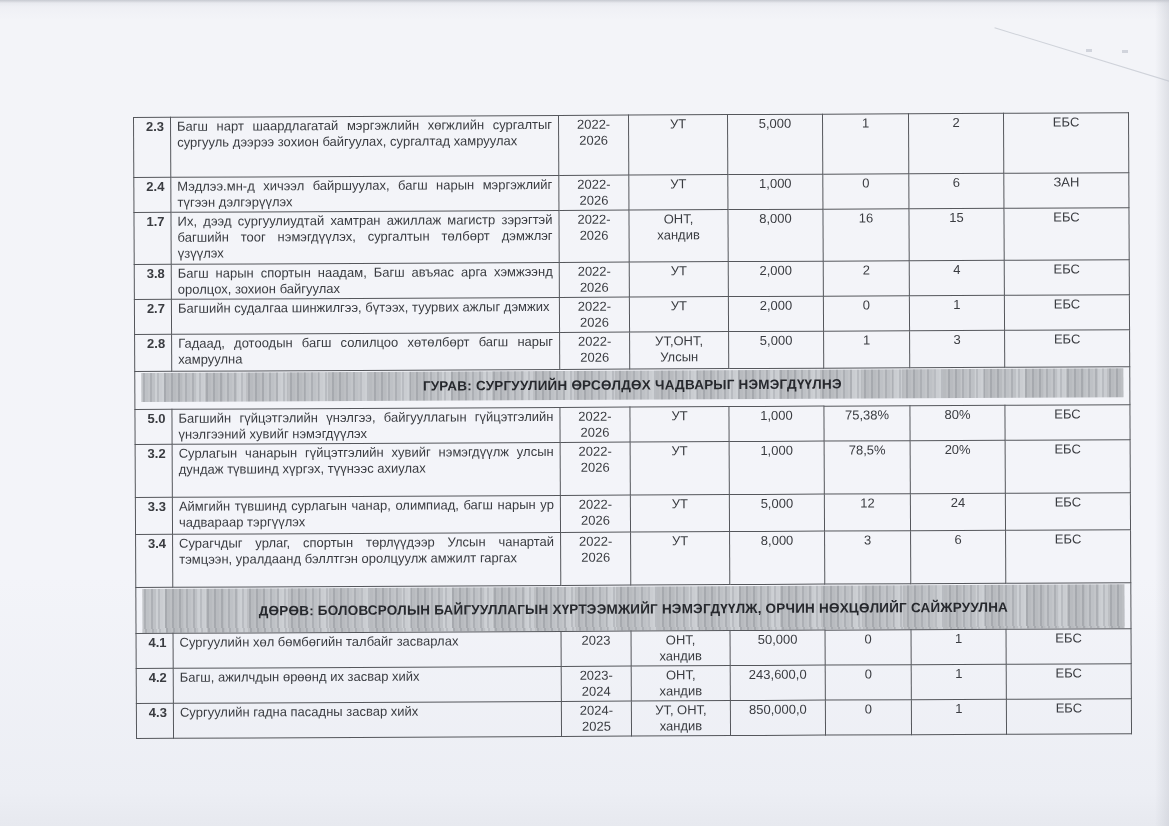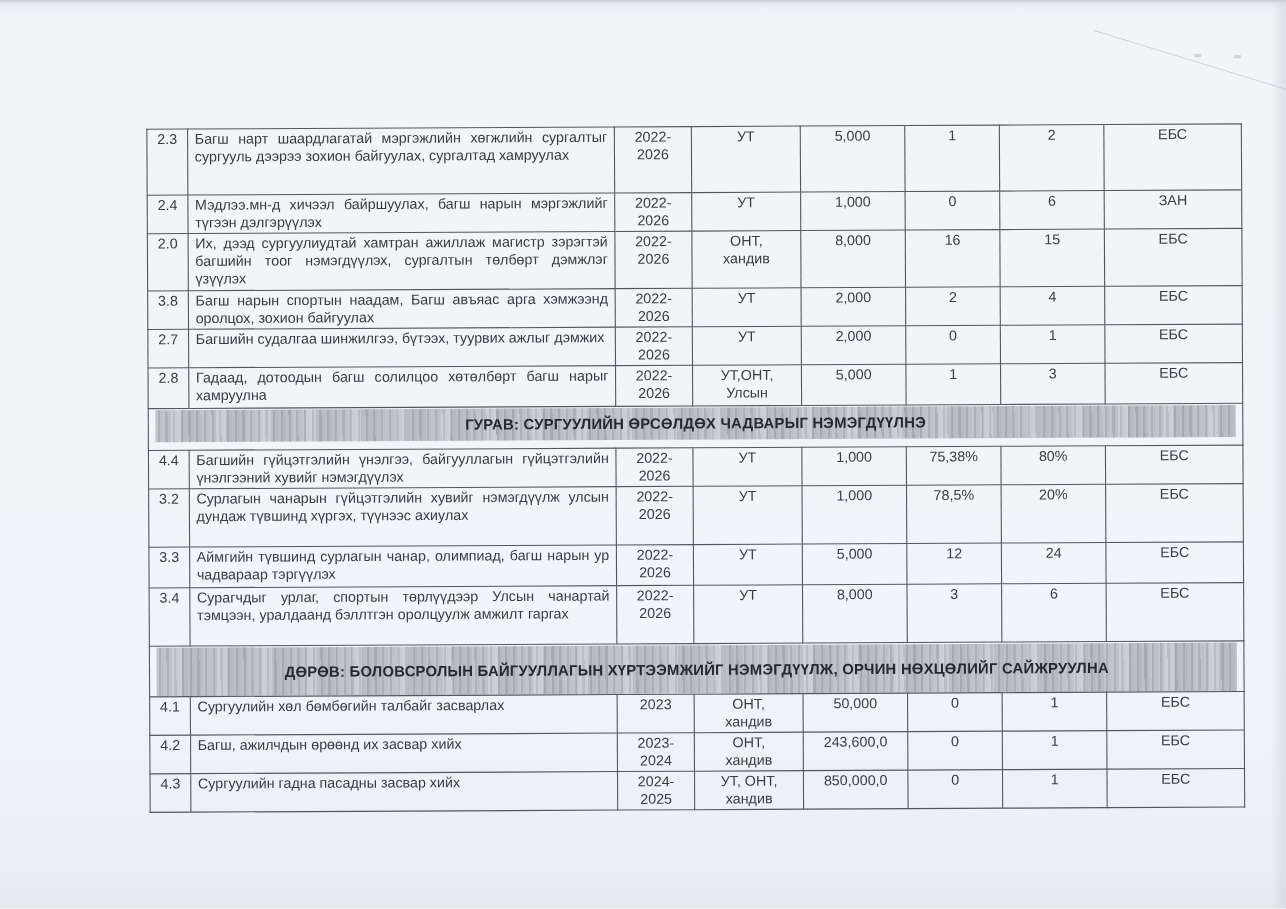--- a/index.html
+++ b/index.html
@@ -41,21 +41,21 @@
     color: #3a3c41;
     font-size: 13px;
   }
   table.plan td {
     border: 1px solid #55575c;
     padding: 1px 6px 0 6px;
     vertical-align: top;
     line-height: 16px;
     overflow: hidden;
   }
-  td.c0 { text-align: center; padding-left: 5px; }
+  td.c0 { text-align: right; padding-left: 5px; font-weight: bold; }
   td.c1 { text-align: justify; }
   td.c2, td.c3, td.c4, td.c5, td.c6, td.c7 { text-align: center; }
   td.c2, td.c3 { white-space: pre-line; margin-top: 39px; }
   td.vmid { vertical-align: middle; padding-top: 0; }
 
   td.banner-cell { padding: 0; }
   .banner-band {
     display: flex; align-items: center; justify-content: center;
     text-align: center;
     font-weight: bold;
@@ -107,21 +107,21 @@
           <td class="c1">Мэдлээ.мн-д хичээл байршуулах, багш нарын мэргэжлийг түгээн дэлгэрүүлэх</td>
           <td class="c2">2022-
 2026</td>
           <td class="c3">УТ</td>
           <td class="c4">1,000</td>
           <td class="c5">0</td>
           <td class="c6">6</td>
           <td class="c7">ЗАН</td>
         </tr>
         <tr style="height: 52px;">
-          <td class="c0">2.0</td>
+          <td class="c0">1.7</td>
           <td class="c1">Их, дээд сургуулиудтай хамтран ажиллаж магистр зэрэгтэй багшийн тоог нэмэгдүүлэх, сургалтын төлбөрт дэмжлэг үзүүлэх</td>
           <td class="c2">2022-
 2026</td>
           <td class="c3">ОНТ,
 хандив</td>
           <td class="c4">8,000</td>
           <td class="c5">16</td>
           <td class="c6">15</td>
           <td class="c7">ЕБС</td>
         </tr>
@@ -158,21 +158,21 @@
           <td class="c5">1</td>
           <td class="c6">3</td>
           <td class="c7">ЕБС</td>
         </tr>
         <tr style="height: 38px;">
           <td colspan="8" class="banner-cell">
             <div class="banner-band" style="height: 29px;">ГУРАВ: СУРГУУЛИЙН ӨРСӨЛДӨХ ЧАДВАРЫГ НЭМЭГДҮҮЛНЭ</div>
           </td>
         </tr>
         <tr style="height: 35px;">
-          <td class="c0">4.4</td>
+          <td class="c0">5.0</td>
           <td class="c1">Багшийн гүйцэтгэлийн үнэлгээ, байгууллагын гүйцэтгэлийн үнэлгээний хувийг нэмэгдүүлэх</td>
           <td class="c2">2022-
 2026</td>
           <td class="c3">УТ</td>
           <td class="c4">1,000</td>
           <td class="c5">75,38%</td>
           <td class="c6">80%</td>
           <td class="c7">ЕБС</td>
         </tr>
         <tr style="height: 53px;">

